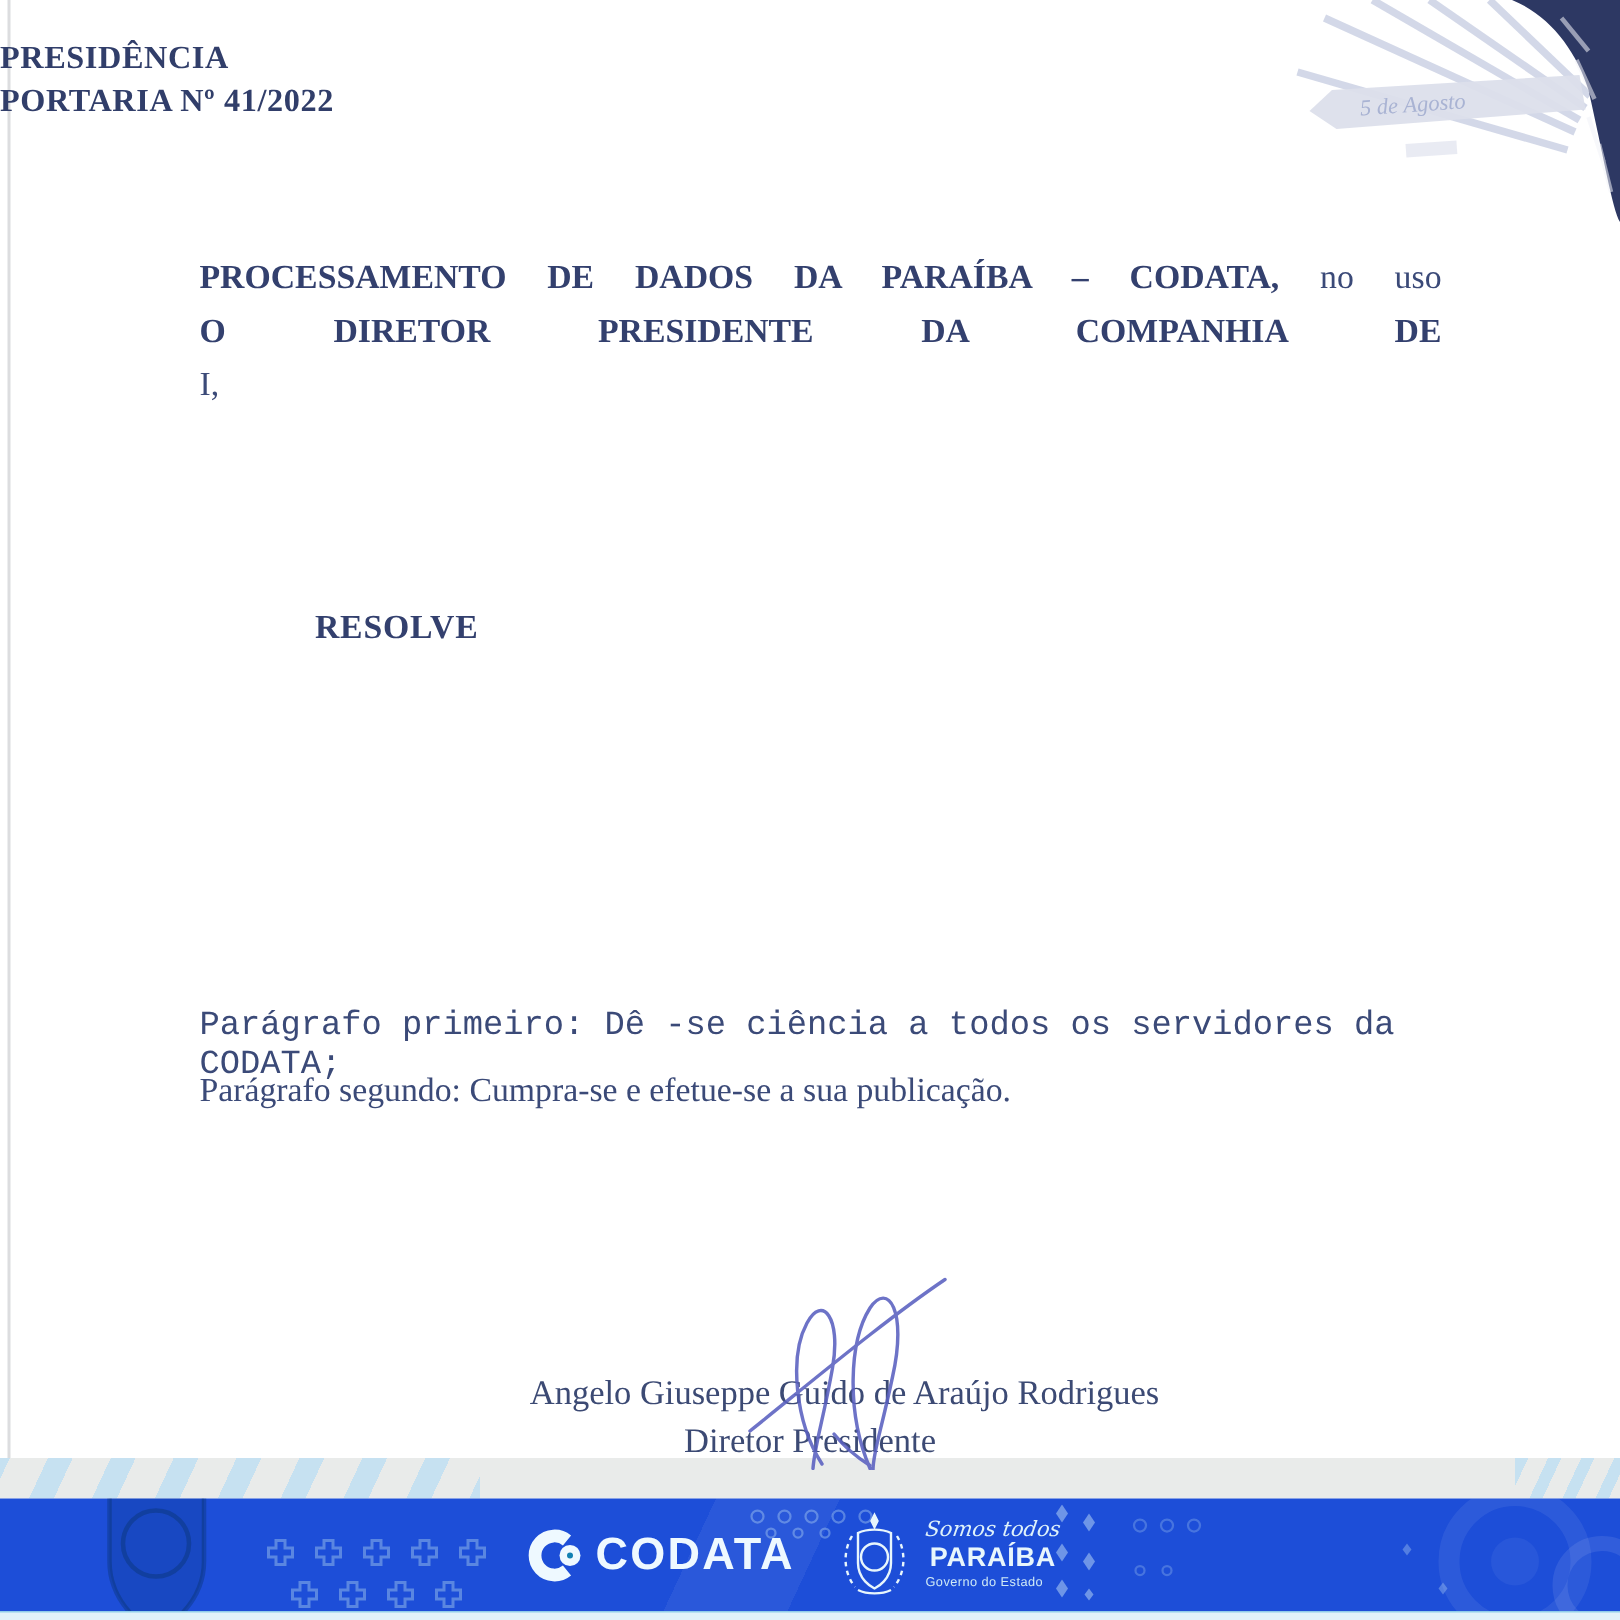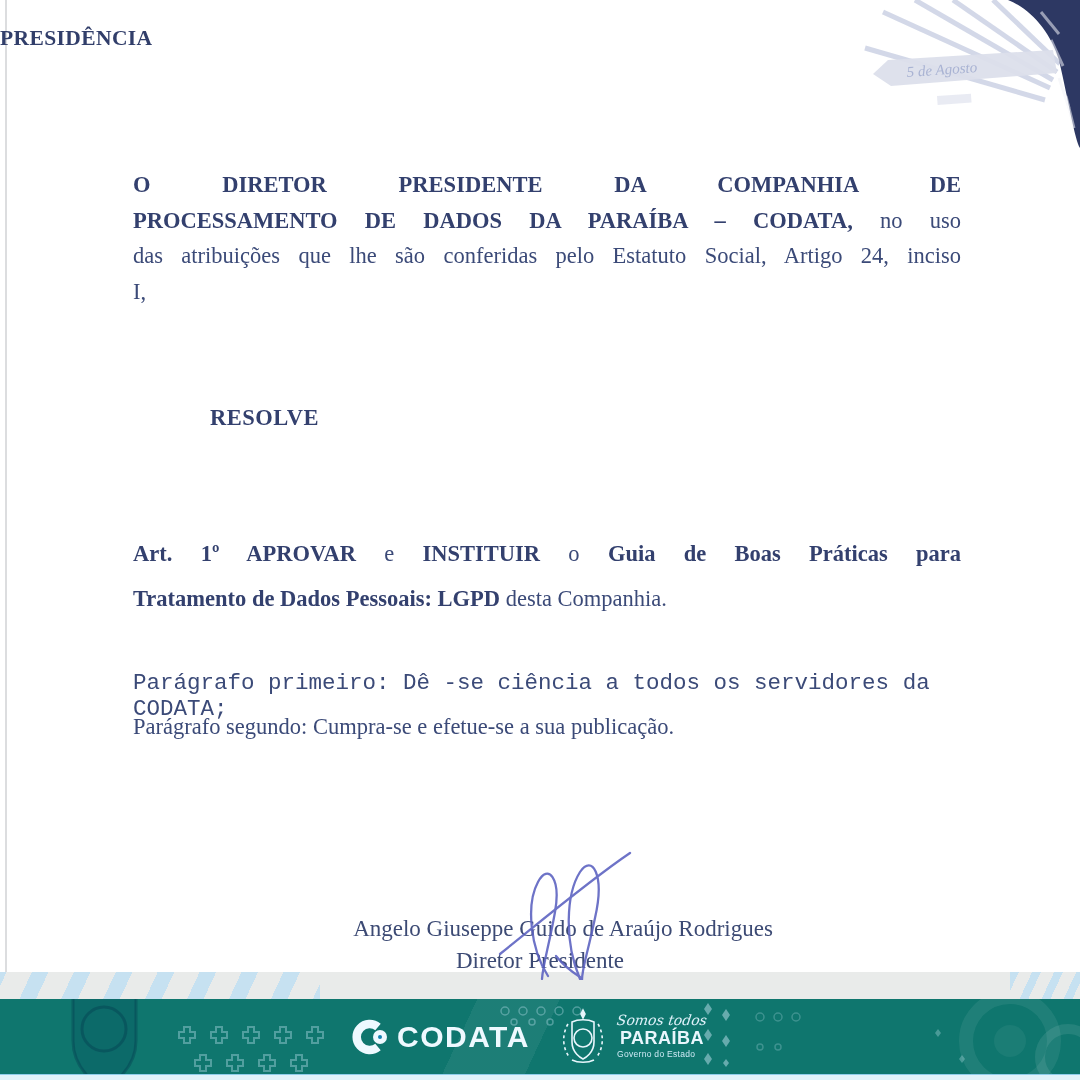--- a/index.html
+++ b/index.html
@@ -39,21 +39,21 @@
 
   
   .stamp{position:absolute;top:0;right:0;pointer-events:none;}
 
   
   .strip{position:absolute;top:972px;left:0;width:1080px;height:27px;background:#e9ebea;overflow:hidden;}
   .stripes-left{position:absolute;left:-10px;top:0;height:100%;width:330px;
     background:repeating-linear-gradient(115deg,#c6e1f1 0 15px,rgba(233,235,234,0) 15px 38px);}
   .stripes-right{position:absolute;right:0;top:0;height:100%;width:70px;
     background:repeating-linear-gradient(115deg,#c6e1f1 0 8px,rgba(233,235,234,0) 8px 20px);}
-  .bar{position:absolute;top:999px;left:0;width:1080px;height:75px;background:#0f766e;overflow:hidden;
+  .bar{position:absolute;top:999px;left:0;width:1080px;height:75px;background:#1d4ed8;overflow:hidden;
     font-family:"Liberation Sans","DejaVu Sans",sans-serif;}
   .bar-diag{position:absolute;left:420px;top:-10px;width:160px;height:100px;
     background:linear-gradient(115deg,rgba(255,255,255,0) 0 30%,rgba(255,255,255,.06) 30% 70%,rgba(255,255,255,0) 70%);}
   .codata-logo{position:absolute;left:348px;top:17px;display:flex;align-items:center;gap:7px;}
   .codata-text{font-weight:bold;font-size:30px;letter-spacing:1.5px;color:#eef9ff;}
   .pb-logo{position:absolute;left:558px;top:9px;display:flex;align-items:center;gap:9px;}
   .pb-text{display:flex;flex-direction:column;line-height:1;color:#e8f6fc;}
   .pb-script{font-family:"DejaVu Serif",serif;font-style:italic;font-size:14px;
     transform:skewX(-8deg);margin-bottom:2px;color:#dff2fa;}
   .pb-name{font-weight:bold;font-size:18px;letter-spacing:.5px;text-align:center;}
@@ -84,47 +84,34 @@
       <line x1="214" y1="78" x2="224" y2="108"></line>
       <line x1="221" y1="96" x2="229" y2="128"></line>
     </g>
     <polygon points="28,74 43,60 208,50 212,73 46,86" fill="#dcdfeb" opacity="0.95"></polygon>
     <text x="62" y="77" font-size="15" font-style="italic" fill="#a9b3d3" font-family="Liberation Serif, serif" transform="rotate(-4 62 77)">5 de Agosto</text>
     <rect x="92" y="96" width="34" height="9" fill="#e3e6f0" opacity="0.8" transform="rotate(-4 92 96)"></rect>
   </svg>
 
   <div class="doc-header">
     <div>PRESIDÊNCIA</div>
+    <div>PORTARIA Nº 41/2022</div>
   </div>
 
   <div class="opening">
-    <div class="line jline b">O DIRETOR PRESIDENTE DA COMPANHIA DE</div>
     <div class="line jline">
       <span class="b">PROCESSAMENTO DE DADOS DA PARAÍBA – CODATA,</span>
       <span>no uso</span>
     </div>
-    <div class="line jline">das atribuições que lhe são conferidas pelo Estatuto Social, Artigo 24, inciso</div>
+    <div class="line jline b">O DIRETOR PRESIDENTE DA COMPANHIA DE</div>
     <div class="line lline">I,</div>
   </div>
 
   <div class="resolve">RESOLVE</div>
 
-  <div class="art">
-    <div class="line jline">
-      <span class="b">Art. 1º APROVAR</span>
-      <span>e</span>
-      <span class="b">INSTITUIR</span>
-      <span>o</span>
-      <span class="b">Guia de Boas Práticas para</span>
-    </div>
-    <div class="line lline">
-      <span class="b">Tratamento de Dados Pessoais: LGPD</span>
-      <span>desta Companhia.</span>
-    </div>
-  </div>
 
   <div class="par par1">Parágrafo primeiro: Dê -se ciência a todos os servidores da CODATA;</div>
   <div class="par par2">Parágrafo segundo: Cumpra-se e efetue-se a sua publicação.</div>
 
   <svg class="sig-svg" width="180" height="134" viewBox="0 0 180 134">
     <g fill="none" stroke="#5a60c0" stroke-width="2.3" stroke-linecap="round" opacity="0.88">
       <path d="M80,130 C62,102 58,58 70,36 C80,17 93,32 87,66 C81,100 75,118 74,133"></path>
       <path d="M112,133 C96,96 98,48 112,26 C124,8 137,28 127,72 C119,110 114,122 114,134"></path>
       <path d="M32,108 C72,76 122,34 162,7"></path>
       <path d="M88,110 C96,120 104,126 112,131"></path>

